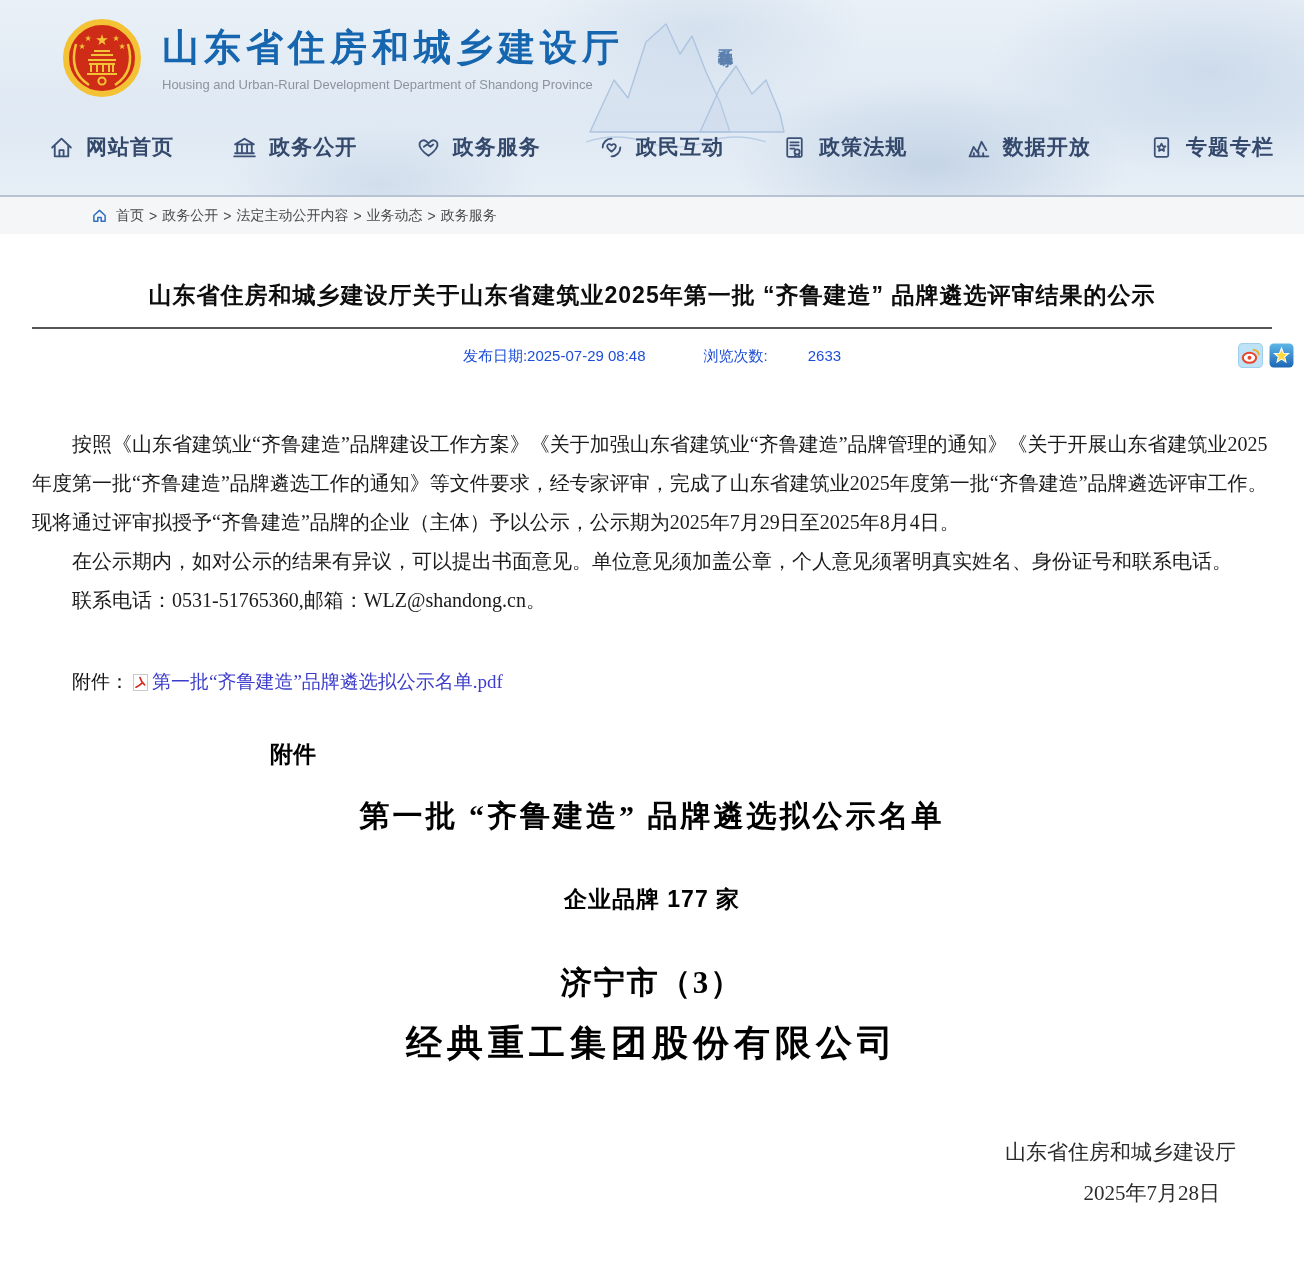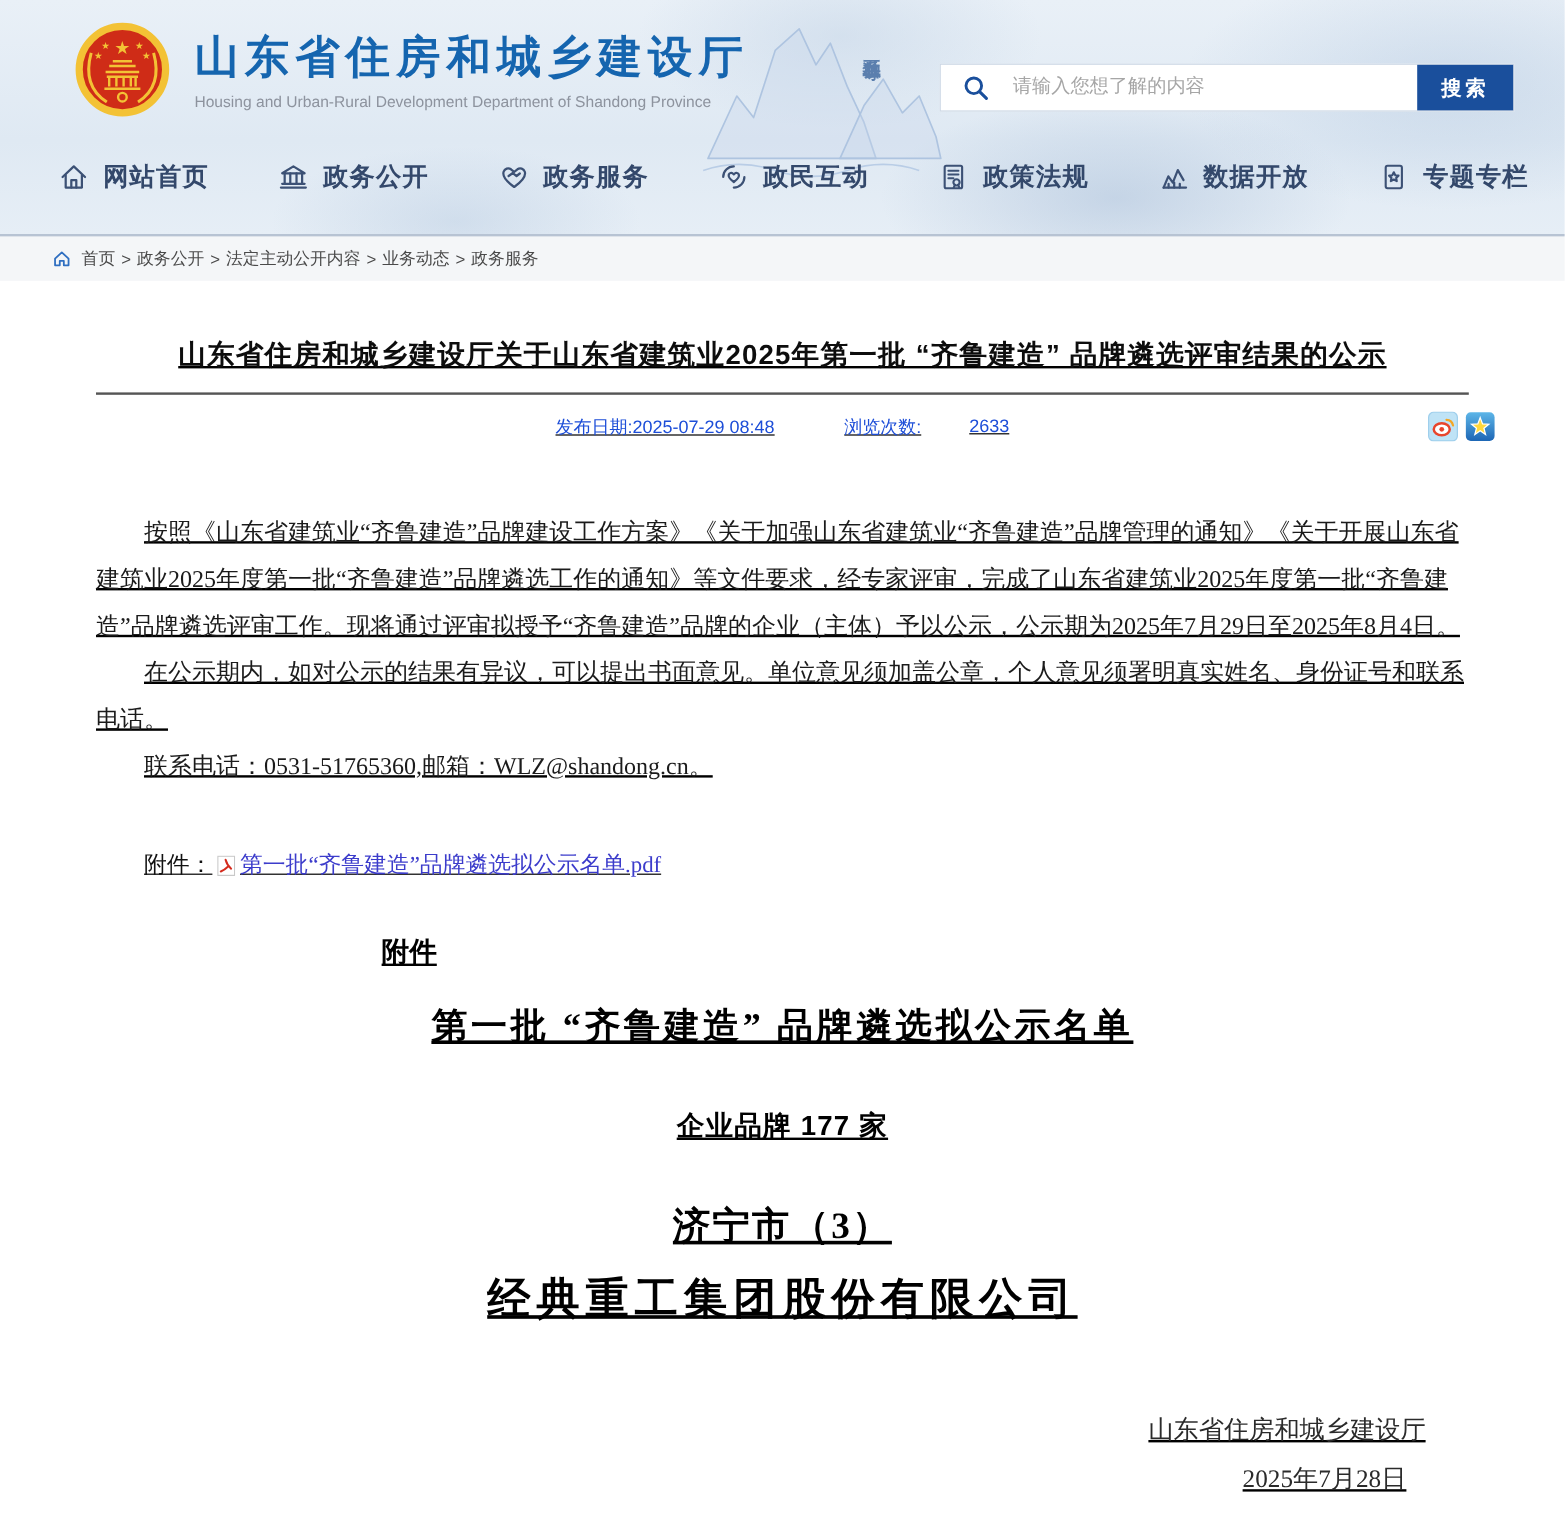--- a/index.html
+++ b/index.html
@@ -30,27 +30,27 @@
   .search-input{flex:1;border:none;outline:none;font-size:16px;color:#333;background:transparent;}
   .search-input::placeholder{color:#a6a6a6;}
   .search-btn{width:80px;border:none;background:var(--search_btn);color:#fff;font-size:17px;font-weight:bold;letter-spacing:3px;cursor:pointer;font-family:inherit;}
 
   .main-nav{position:absolute;left:48px;right:30px;top:120px;height:54px;display:flex;align-items:center;justify-content:space-between;}
   .nav-item{display:flex;align-items:center;gap:11px;cursor:pointer;}
   .nav-label{font-size:21px;font-weight:bold;color:var(--nav_text);letter-spacing:1px;}
   .nav-icon{flex:0 0 auto;}
 
   
-  .breadcrumb-bar{height:37px;background:var(--breadcrumb_bg);display:flex;align-items:center;padding-left:44px;font-size:14px;color:#4a4a4a;gap:5px;}
+  .breadcrumb-bar{height:37px;background:var(--breadcrumb_bg);display:flex;align-items:center;padding-left:92px;font-size:14px;color:#4a4a4a;gap:5px;}
   .crumb{cursor:pointer;}
   .crumb-sep{color:#4a4a4a;}
   .crumb-home-icon{display:flex;align-items:center;margin-right:4px;}
 
   
-  .content{padding:0 80px;position:relative;text-decoration:underline;}
+  .content{padding:0 32px;position:relative;}
   .article-title{margin:44px 0 0;text-align:center;font-size:23px;font-weight:bold;color:#0d0d0d;line-height:34px;letter-spacing:1px;}
   .title-rule{margin:15px 0 0;border:none;border-top:2px solid var(--rule);}
   .meta-row{margin-top:14px;position:relative;display:flex;justify-content:center;align-items:center;gap:58px;font-size:15px;color:#1d4ed8;height:26px;}
   .views-group{display:flex;gap:40px;justify-content:space-between;}
   .share-icons{position:absolute;right:-22px;top:0;display:flex;gap:6px;align-items:center;}
   .share-btn{cursor:pointer;display:flex;}
 
   .article-body{margin-top:56px;font-family:"Liberation Serif",serif;font-size:20px;color:var(--body_text);line-height:39px;}
   .article-body p{margin:0;text-indent:2em;}
 
@@ -98,30 +98,20 @@
         <path d="M25 56 h30"></path>
         <circle cx="40" cy="63" r="3.6"></circle>
       </g>
     </svg>
     <div class="org-names">
       <div class="org-name">山东省住房和城乡建设厅</div>
       <div class="org-en">Housing and Urban-Rural Development Department of Shandong Province</div>
     </div>
   </div>
 
-  <div class="search-box">
-    <span class="search-icon-wrap">
-      <svg width="24" height="24" viewBox="0 0 24 24">
-          <circle cx="10.5" cy="10.5" r="6.5" fill="none" stroke="#1a4f9c" stroke-width="2.4"></circle>
-          <path d="M15.5 15.5 L21 21" stroke="#1a4f9c" stroke-width="2.6" stroke-linecap="round"></path>
-        </svg>
-    </span>
-    <input class="search-input" value="" placeholder="请输入您想了解的内容" style="">
-    <button class="search-btn">搜索</button>
-  </div>
 
   <nav class="main-nav">
     <div class="nav-item">
       <svg class="nav-icon" width="27" height="27" viewBox="0 0 26 26" fill="none" stroke="#3c5175" stroke-width="1.8" stroke-linecap="round" stroke-linejoin="round">
           <path d="M4 13 L13 4.5 L22 13"></path>
           <path d="M6.5 11.5 V21.5 H19.5 V11.5"></path>
           <path d="M11 21.5 V15.5 H15 V21.5"></path>
         </svg>
       <span class="nav-label">网站首页</span>
     </div>

